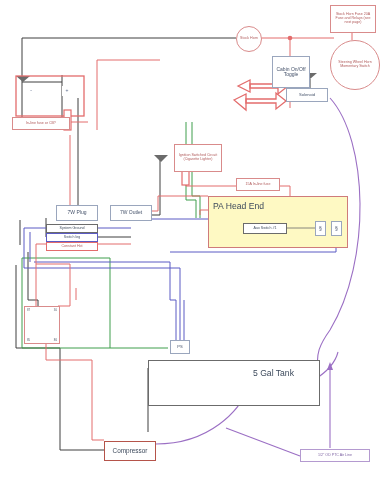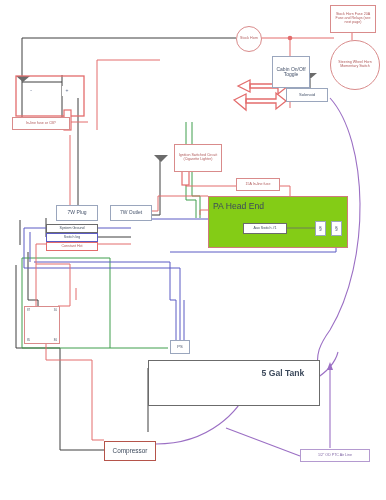--- a/index.html
+++ b/index.html
@@ -225,21 +225,21 @@
     <span>System Ground</span>
   </div>
   <div class="lbl t4" style="left:46px;top:233px;width:52px;height:9px;border:1px solid #5b5bc4;color:#46536b;">
     <span>Switch leg</span>
   </div>
   <div class="lbl t4" style="left:46px;top:242px;width:52px;height:9px;border:1px solid #e36c6c;color:#b05a5a;">
     <span>Constant Hot</span>
   </div>
 
   <div style="position:absolute;left:208px;top:196px;width:138px;height:50px;
-              border:1.4px solid #cf7b7b;background:#84cc16;">
+              border:1.4px solid #cf7b7b;background:#fef9c3;">
     <div class="lbl t8" style="left:4px;top:3px;width:80px;height:12px;border:none;
          color:#3d4a5c;justify-content:flex-start;background:transparent;position:absolute;">
       <span>PA Head End</span>
     </div>
     <div class="lbl t4" style="left:34px;top:26px;width:44px;height:11px;border:1px solid #6b6b6b;color:#3d4a5c;position:absolute;">
       <span>Aux Switch #1</span>
     </div>
     <svg width="138" height="50" style="position:absolute;left:0;top:0;">
       <line x1="78" y1="31" x2="108" y2="31" stroke="#6b6b6b" stroke-width="0.8"></line>
     </svg>
@@ -258,21 +258,21 @@
     <span class="term" style="right:2px;bottom:1px;">86</span>
   </div>
 
   <div class="lbl blue t45" style="left:170px;top:340px;width:20px;height:14px;">
     <span>PS</span>
   </div>
 
   <div style="position:absolute;left:148px;top:360px;width:170px;height:44px;
               border:1.6px solid #6b6b6b;background:#fff;">
     <div class="lbl t8" style="position:absolute;right:6px;top:6px;width:60px;height:12px;
-         border:none;color:#3d4a5c;justify-content:center;background:transparent;font-weight:bold;">
+         border:none;color:#3d4a5c;justify-content:flex-start;background:transparent;">
       <span>5 Gal Tank</span>
     </div>
   </div>
 
   <div class="lbl brick t6" style="left:104px;top:441px;width:52px;height:20px;">
     <span>Compressor</span>
   </div>
 
   <div class="lbl purple t4" style="left:300px;top:449px;width:70px;height:13px;">
     <span>1/2" OD PTC Air Line</span>

